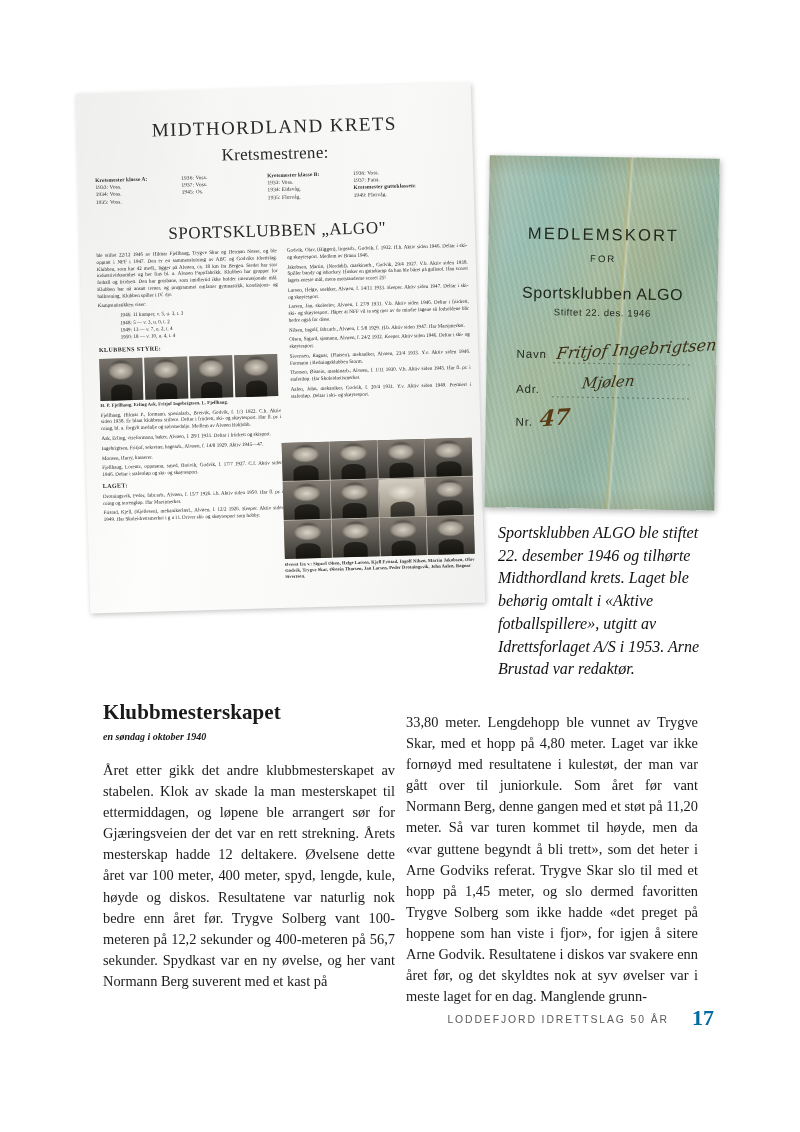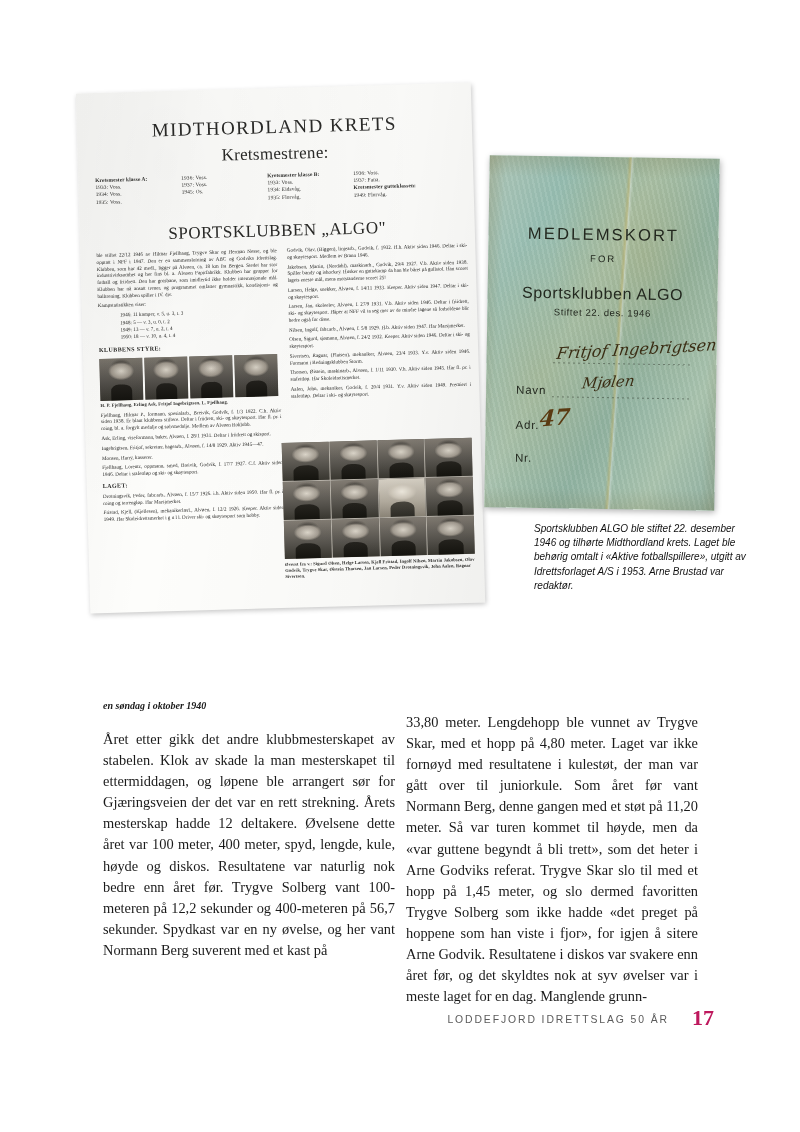--- a/index.html
+++ b/index.html
@@ -170,21 +170,21 @@
   }
   .mc-title { position:absolute; left:0; right:0; top:68px; text-align:center;
     font-size: 16.5px; letter-spacing: 2.2px; font-weight: 400; }
   .mc-for { position:absolute; left:0; right:0; top:96px; text-align:center;
     font-size: 9.5px; letter-spacing: 2px; }
   .mc-club { position:absolute; left:0; right:0; top:128px; text-align:center;
     font-size: 16px; letter-spacing: 0.6px; }
   .mc-founded { position:absolute; left:0; right:0; top:150px; text-align:center;
     font-size: 9.5px; letter-spacing: 0.6px; }
 
-  .mc-field { position:absolute; font-size: 11.5px; letter-spacing: .8px; margin-top: 36px; }
+  .mc-field { position:absolute; font-size: 11.5px; letter-spacing: .8px; }
   .mc-name-lbl { left: 30px; top: 192px; }
   .mc-adr-lbl  { left: 30px; top: 227px; }
   .mc-nr-lbl   { left: 30px; top: 260px; text-align: center; }
 
   .mc-dots { position:absolute; height:1px; background:
       repeating-linear-gradient(90deg, rgba(40,45,35,0.45) 0 2px, rgba(0,0,0,0) 2px 5px); }
   .mc-dots.one { left: 66px; top: 206px; width: 140px; }
   .mc-dots.two { left: 66px; top: 240px; width: 140px; }
 
   .hand {
@@ -196,25 +196,25 @@
     white-space: nowrap;
   }
   .hand-name { left: 70px; top: 182px; font-size: 16px; }
   .hand-adr  { left: 96px; top: 216px; font-size: 15px; }
   .hand-nr   { left: 54px; top: 248px; font-size: 22px; font-weight: 700;
                color:#5a3a12; transform: rotate(-5deg) skewX(-8deg); }
 
   
   #photo-caption {
     position: absolute;
-    left: 534px; top: 522px;
+    left: 498px; top: 522px;
     width: 215px;
-    font-family: Liberation Sans, sans-serif;
+    font-family: Liberation Serif, serif;
     font-style: italic;
-    font-size: 10px;
+    font-size: 16px;
     line-height: 1.42;
     color: #111;
   }
 
   
   #article {
     position: absolute;
     left: 0; top: 700px;
     width: 800px;
   }
@@ -262,21 +262,21 @@
     font-size: 10.4px;
     letter-spacing: 1.9px;
     color: #5a5a5a;
   }
   .page-number {
     position: absolute;
     right: 82px; top: 0px;
     font-family: "Liberation Serif", serif;
     font-size: 22px;
     font-weight: 700;
-    color: #be185d;
+    color: #0369a1;
   }
 </style>
 </head>
 <body>
 
 <div id="illustration-area">
 
   <div id="clipping">
     <div class="clip-inner">
 
@@ -399,20 +399,21 @@
     <div class="mc-field mc-nr-lbl">Nr.</div>
     <div class="hand hand-nr">47</div>
   </div>
 
   <div id="photo-caption">Sportsklubben ALGO ble stiftet 22. desember 1946 og tilhørte Midthordland krets. Laget ble behørig omtalt i «Aktive fotballspillere», utgitt av Idrettsforlaget A/S i 1953. Arne Brustad var redaktør.</div>
 
 </div>
 
 <div id="article">
   <div class="col col-left">
+    <h1 class="art-title">Klubbmesterskapet</h1>
     <div class="art-sub">en søndag i oktober 1940</div>
     <p class="art-p">Året etter gikk det andre klubbmesterskapet av stabelen. Klok av skade la man mesterskapet til ettermiddagen, og løpene ble arrangert sør for Gjæringsveien der det var en rett strekning. Årets mesterskap hadde 12 deltakere. Øvelsene dette året var 100 meter, 400 meter, spyd, lengde, kule, høyde og diskos. Resultatene var naturlig nok bedre enn året før. Trygve Solberg vant 100-meteren på 12,2 sekunder og 400-meteren på 56,7 sekunder. Spydkast var en ny øvelse, og her vant Normann Berg suverent med et kast på</p>
   </div>
   <div class="col col-right">
     <p class="art-p">33,80 meter. Lengdehopp ble vunnet av Trygve Skar, med et hopp på 4,80 meter. Laget var ikke fornøyd med resultatene i kulestøt, der man var gått over til juniorkule. Som året før vant Normann Berg, denne gangen med et støt på 11,20 meter. Så var turen kommet til høyde, men da «var guttene begyndt å bli trett», som det heter i Arne Godviks referat. Trygve Skar slo til med et hopp på 1,45 meter, og slo dermed favoritten Trygve Solberg som ikke hadde «det preget på hoppene som han viste i fjor», for igjen å sitere Arne Godvik. Resultatene i diskos var svakere enn året før, og det skyldtes nok at syv øvelser var i meste laget for en dag. Manglende grunn-</p>
   </div>
 </div>
 
 <div id="footer">
   <div class="footer-text">LODDEFJORD IDRETTSLAG 50 ÅR</div>

